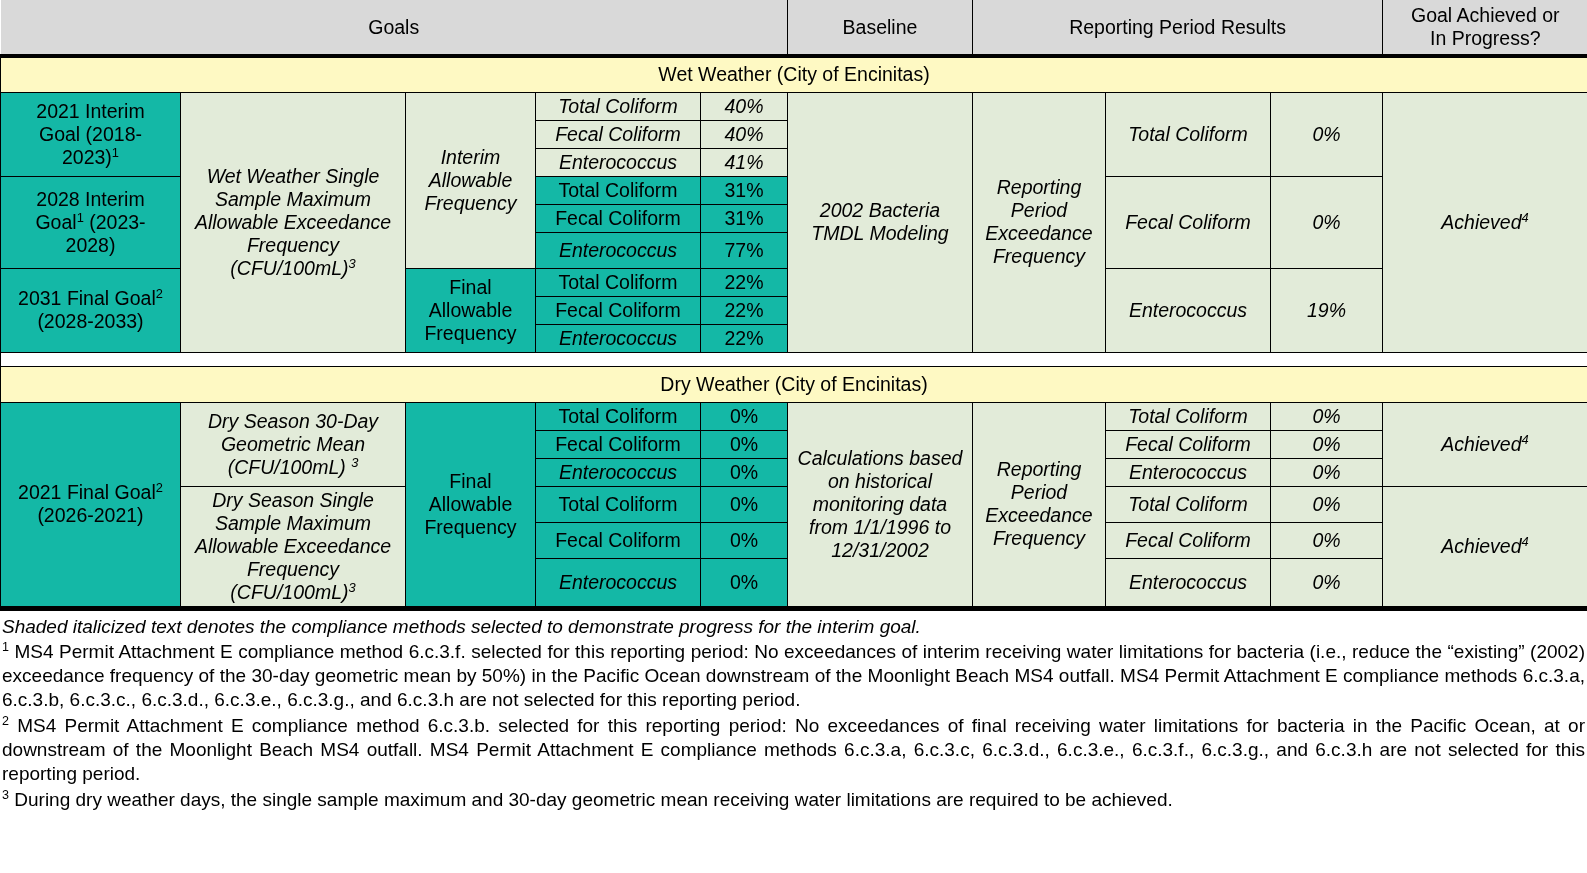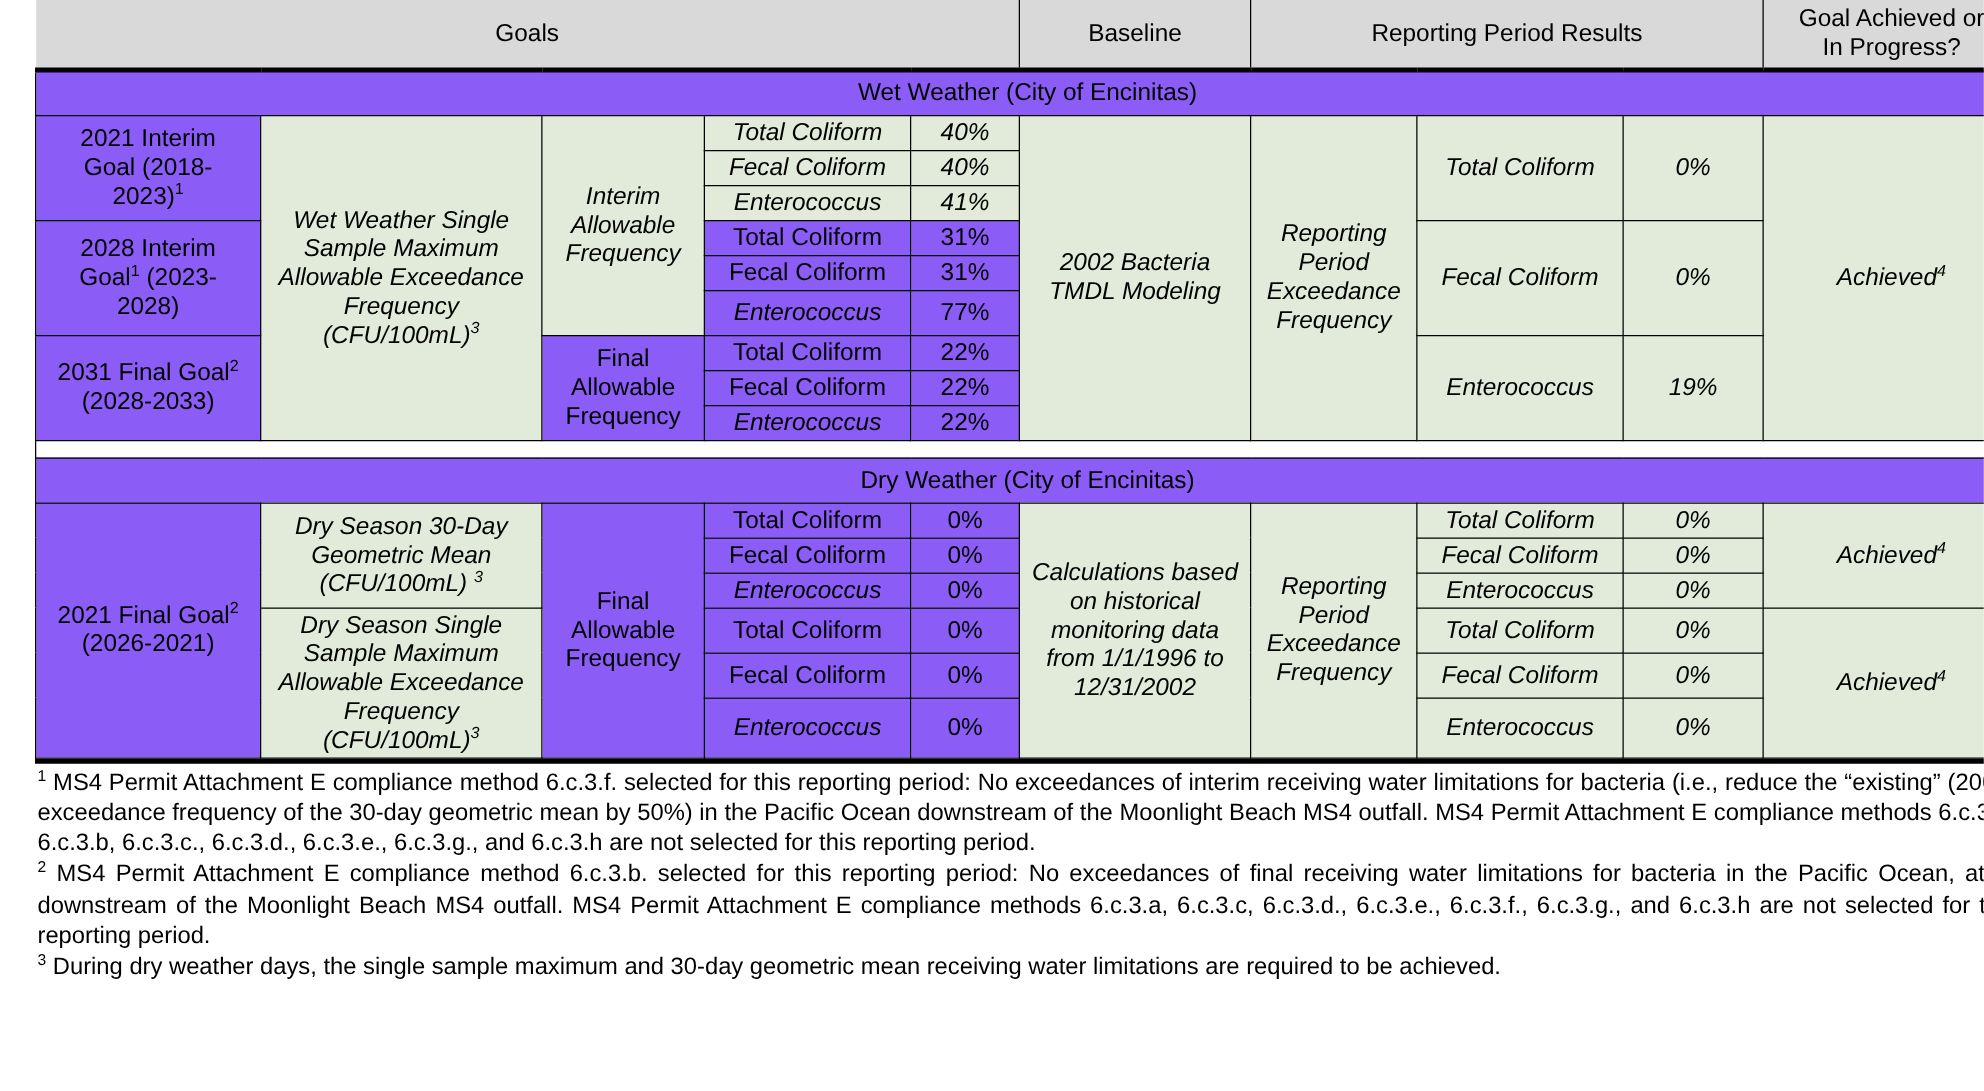--- a/index.html
+++ b/index.html
@@ -7,21 +7,21 @@
     margin: 0; padding: 0;
     background: #ffffff;
   }
   body {
     width: 1587px;
     height: 873px;
     font-family: "Liberation Sans", sans-serif;
     color: #000000;
     overflow: hidden;
   }
-  .sheet { width: 1587px; position: relative; padding-left: 28px; }
+  .sheet { width: 1587px; position: relative; }
 
   table.goals-table {
     width: 1587px;
     border-collapse: collapse;
     table-layout: fixed;
   }
   table.goals-table td, table.goals-table th {
     border: 1.5px solid #000000;
     padding: 2px 4px;
     font-size: 19.5px;
@@ -42,35 +42,35 @@
     border-bottom: 4px solid #000 !important;
     height: 56px;
   }
   .hdr.sep-l { border-left: 1.5px solid #000 !important; }
   .hdr.sep-r { border-right: 1.5px solid #000 !important; }
 
   
   .section-band td {
     border: none;
     border-bottom: 4px solid #000;
-    background: #8b5cf6;
+    background: #fef9c3;
     font-weight: bold;
     font-size: 20px;
     height: 36px;
     padding-top: 2px;
   }
   .section-gap td {
     border: none;
     background: #ffffff;
     height: 14px;
     padding: 0;
   }
 
   .shade  { background: #e2ebd9; }
-  .plain  { background: #8b5cf6; }
+  .plain  { background: #14b8a6; }
   .ital   { font-style: italic; }
   .bold   { font-weight: bold; margin-top: 16px; }
   sup { font-size: 0.66em; vertical-align: super; line-height: 0; }
 
   .desc-cell {
     text-align: left;
     padding-left: 10px;
     padding-right: 6px;
     font-style: italic;
     line-height: 1.34;
@@ -264,18 +264,19 @@
   <tr>
     <td class="plain ital" style="height:48px">Enterococcus</td>
     <td class="plain">0%</td>
     <td class="shade ital">Enterococcus</td>
     <td class="shade ital">0%</td>
   </tr>
   </tbody>
 </table>
 
 <div class="notes thick-top">
+  <p class="note-lead">Shaded italicized text denotes the compliance methods selected to demonstrate progress for the interim goal.</p>
   <p><sup>1</sup><span> MS4 Permit Attachment E compliance method 6.c.3.f. selected for this reporting period: No exceedances of interim receiving water limitations for bacteria (i.e., reduce the “existing” (2002) exceedance frequency of the 30-day geometric mean by 50%) in the Pacific Ocean downstream of the Moonlight Beach MS4 outfall. MS4 Permit Attachment E compliance methods 6.c.3.a, 6.c.3.b, 6.c.3.c., 6.c.3.d., 6.c.3.e., 6.c.3.g., and 6.c.3.h are not selected for this reporting period.</span></p>
   <p><sup>2</sup><span> MS4 Permit Attachment E compliance method 6.c.3.b. selected for this reporting period: No exceedances of final receiving water limitations for bacteria in the Pacific Ocean, at or downstream of the Moonlight Beach MS4 outfall. MS4 Permit Attachment E compliance methods 6.c.3.a, 6.c.3.c, 6.c.3.d., 6.c.3.e., 6.c.3.f., 6.c.3.g., and 6.c.3.h are not selected for this reporting period.</span></p>
   <p><sup>3</sup><span> During dry weather days, the single sample maximum and 30-day geometric mean receiving water limitations are required to be achieved.</span></p>
 </div>
 
 </div>
 
 </body></html>

